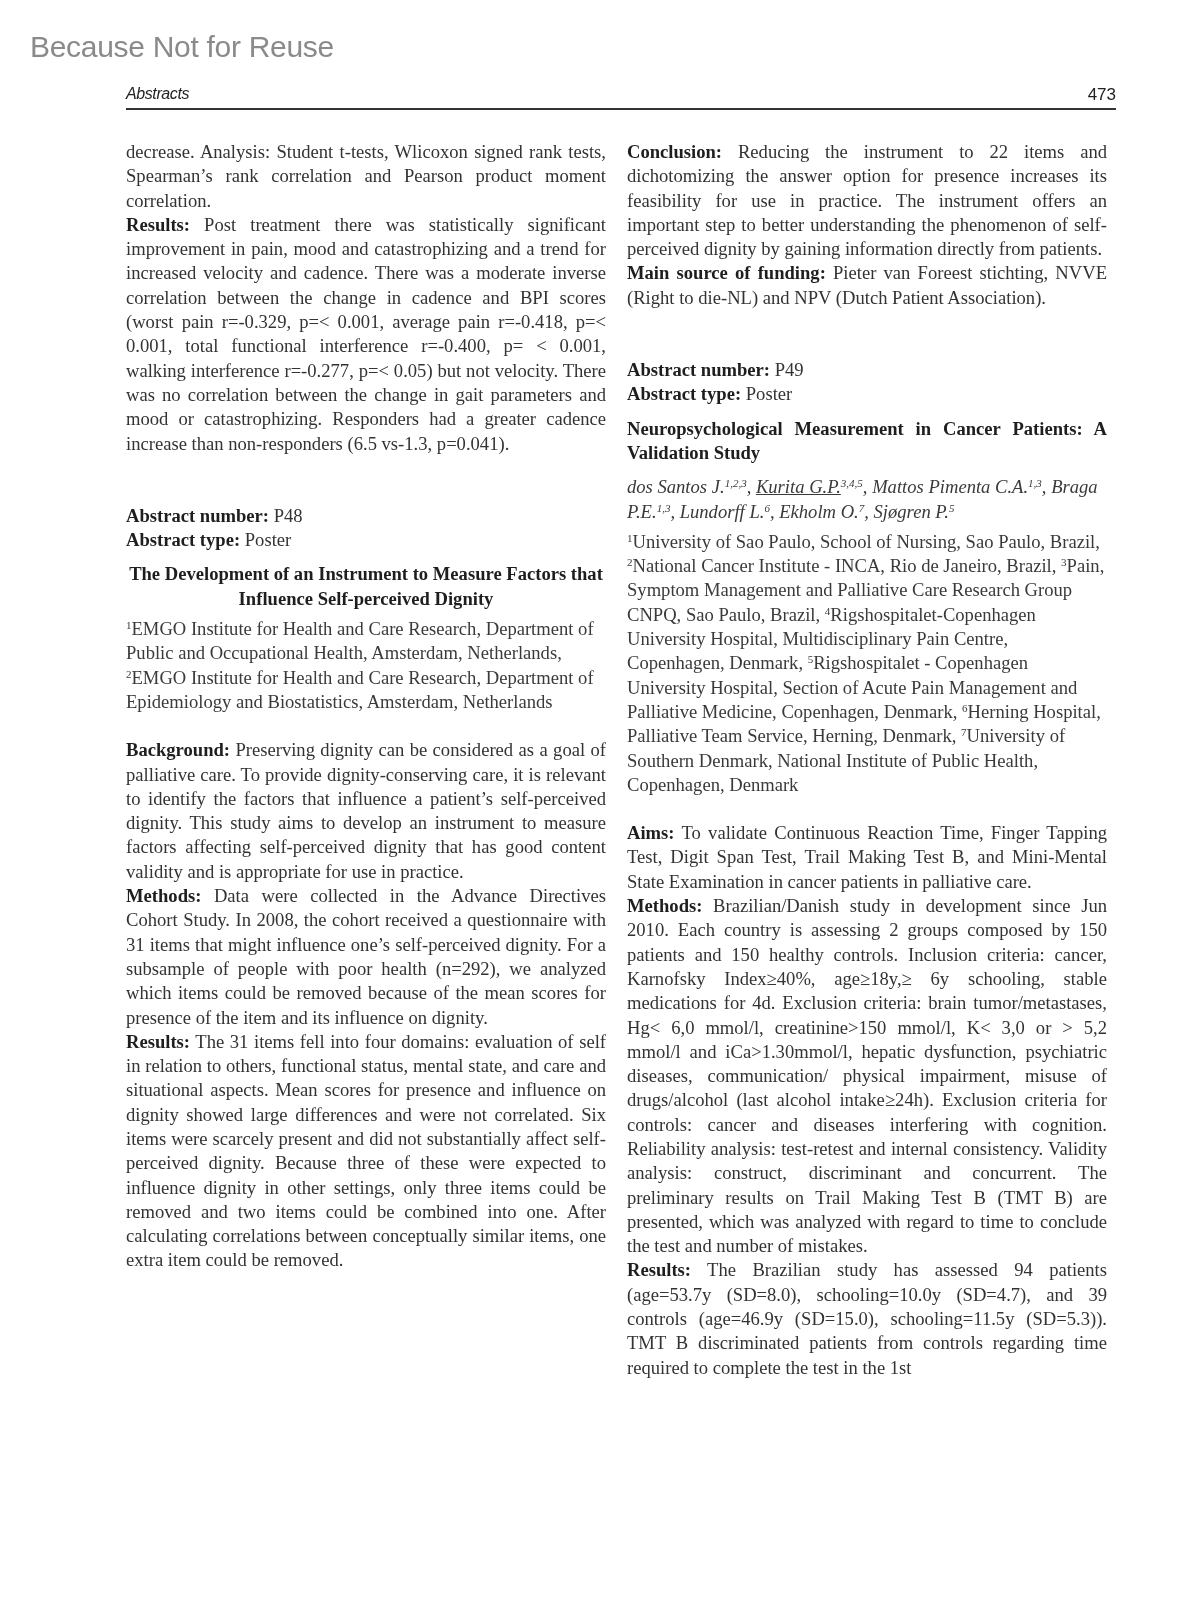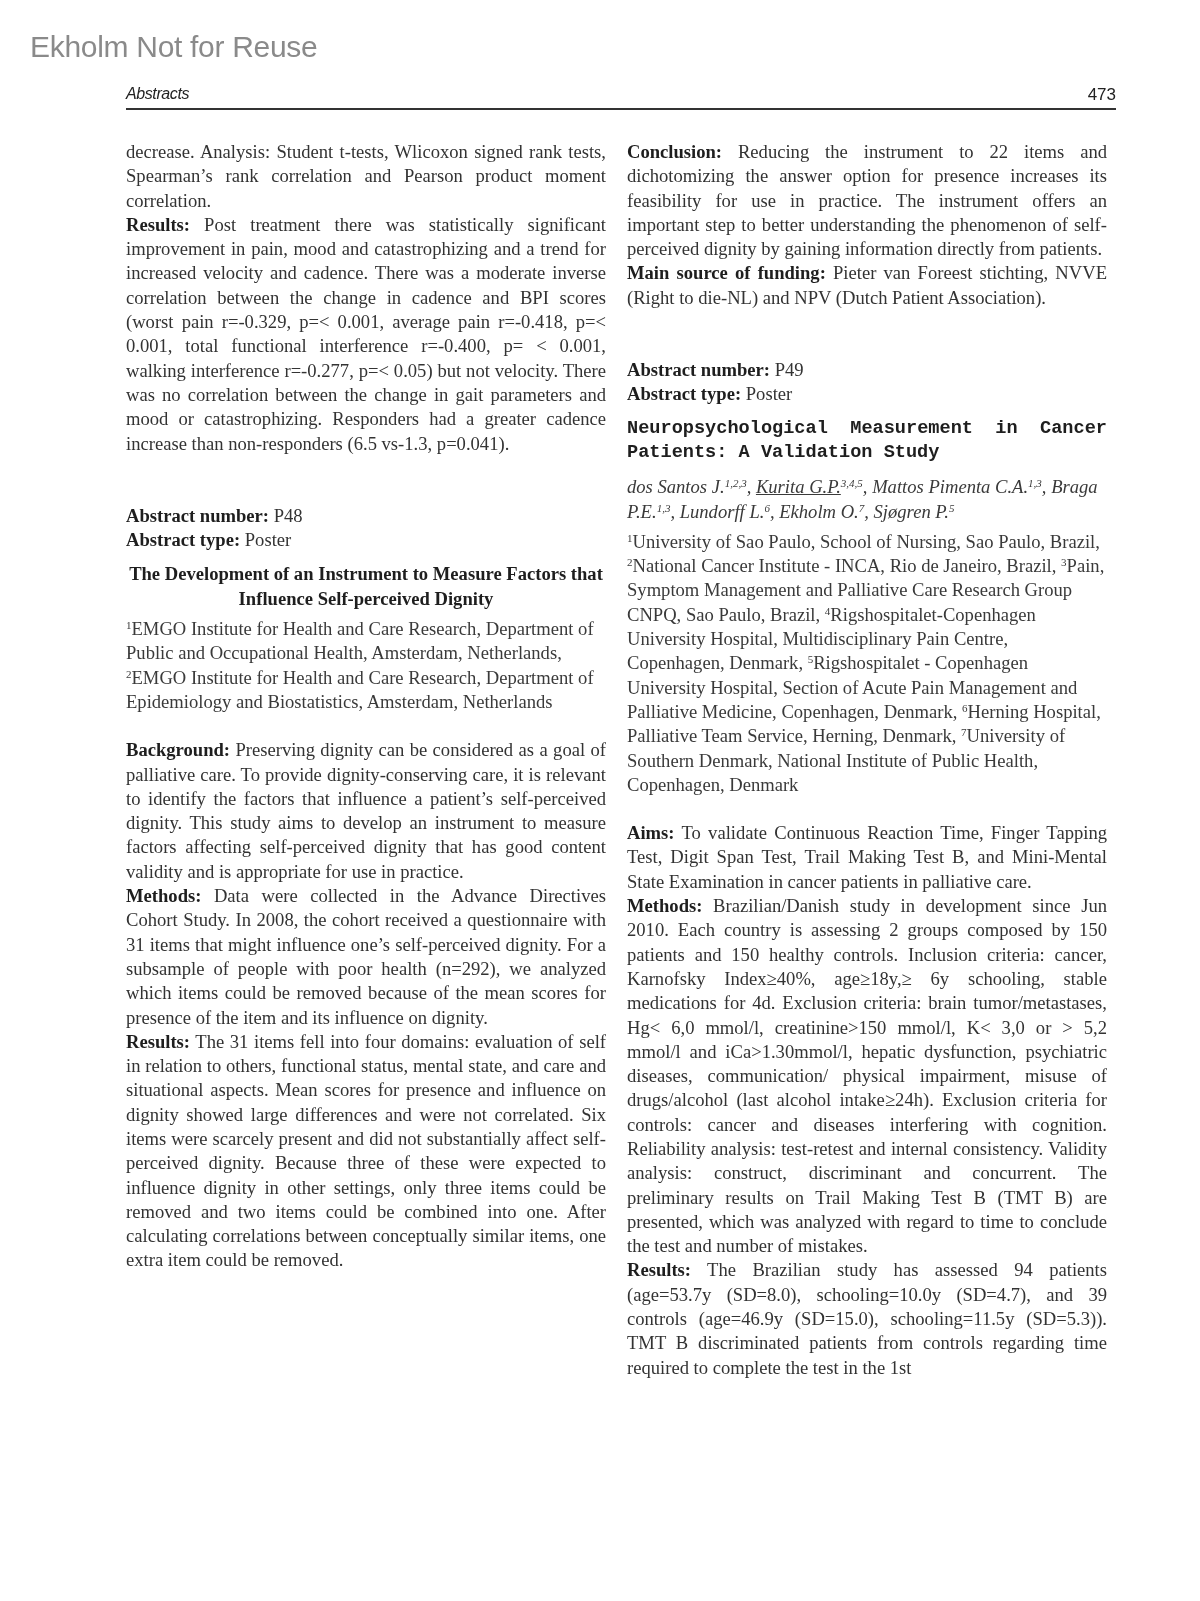--- a/index.html
+++ b/index.html
@@ -20,30 +20,30 @@
       font-family: "Liberation Serif", serif; font-size: 18.6px; line-height: 24.3px;
       text-align: justify; color: #333;
     }
     .col.left { left: 126px; }
     .col.right { left: 627px; }
     .col p { margin: 0; }
     .col b { color: #1e1e1e; margin-top: 8px; }
     .gap-lg { height: 48px; }
     .meta-line { text-align: left; }
     .title { font-weight: bold; color: #1e1e1e; text-align: center; margin-top: 10px !important; }
-    .title.justified { text-align: justify; text-align-last: left; font-family: Liberation Mono, monospace; }
+    .title.justified { text-align: justify; text-align-last: left; }
     .authors { font-style: italic; text-align: left; margin-top: 10px !important; color: #3a3a3a; }
     .authors .presenter { text-decoration: underline; }
     .affil { text-align: left; margin-top: 6px !important; color: #3a3a3a; }
     sup { font-size: 11px; line-height: 0; vertical-align: 6px; margin-top: 16px; }
   </style>
 </head>
 <body>
 
-<div class="watermark">Ekholm Not for Reuse</div>
+<div class="watermark">Because Not for Reuse</div>
 
 <div class="running-head">
   <span class="section">Abstracts</span>
   <span class="page-no">473</span>
 </div>
 
 <div class="col left">
   <p>decrease. Analysis: Student t-tests, Wlicoxon signed rank tests, Spearman’s rank correlation and Pearson product moment correlation.</p>
   <p><b>Results:</b><span> Post treatment there was statistically significant improvement in pain, mood and catastrophizing and a trend for increased velocity and cadence. There was a moderate inverse correlation between the change in cadence and BPI scores (worst pain r=-0.329, p=&lt; 0.001, average pain r=-0.418, p=&lt; 0.001, total functional interference r=-0.400, p= &lt; 0.001, walking interference r=-0.277, p=&lt; 0.05) but not velocity. There was no correlation between the change in gait parameters and mood or catastrophizing. Responders had a greater cadence increase than non-responders (6.5 vs-1.3, p=0.041).</span></p>
 

